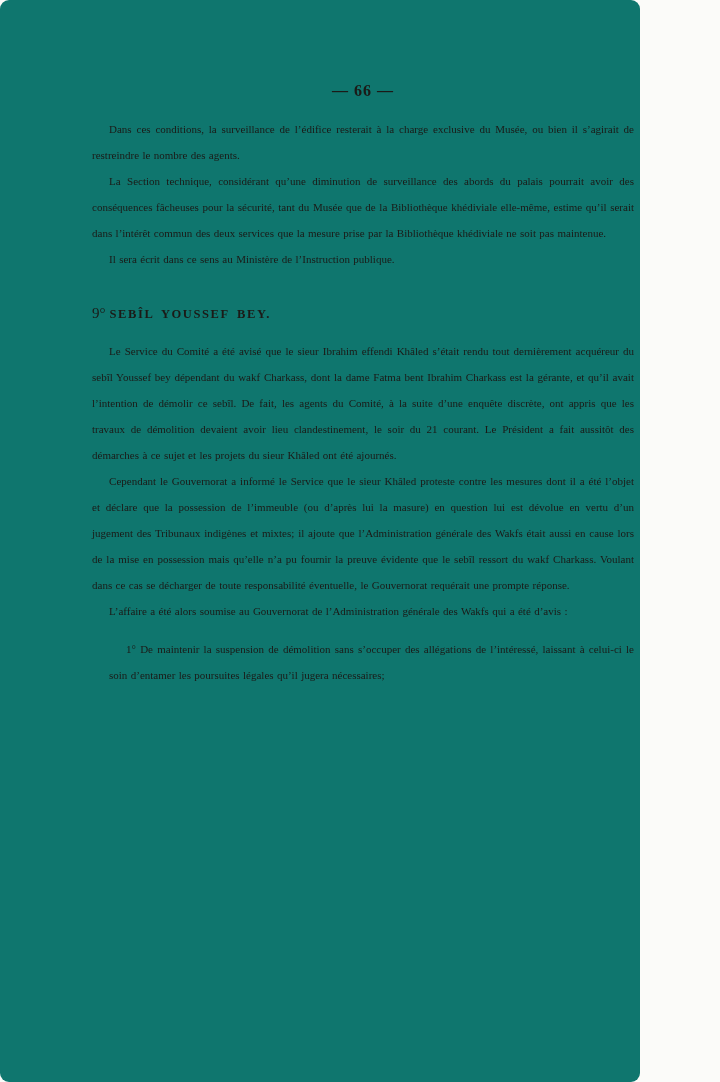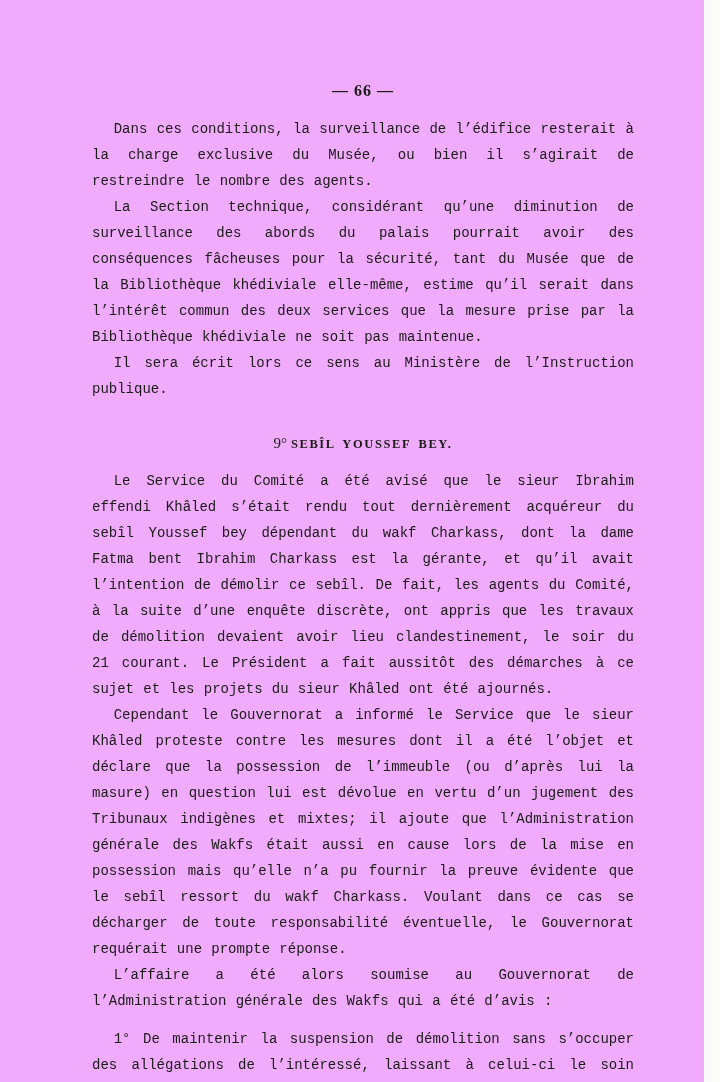--- a/index.html
+++ b/index.html
@@ -2,83 +2,83 @@
 <html lang="fr"><head>
 <meta charset="utf-8">
 <style>
   html, body {
     margin: 0;
     padding: 0;
     background: #fbfbf9;
   }
   .page {
     position: relative;
-    width: 704px;
+    width: 640px;
     height: 1082px;
-    background: #f0abfc;
+    background: #0f766e;
     color: #1b1a17;
     font-family: "Liberation Serif", "DejaVu Serif", serif;
     overflow: hidden;
     box-sizing: border-box;
+    border-radius: 9px;
   }
   .content {
     position: absolute;
     left: 92px;
     top: 82px;
     width: 542px;
   }
   .page-number {
     text-align: center;
     font-size: 16px;
     font-weight: bold;
     letter-spacing: 1px;
     margin: 0 0 16px 0;
   }
   p.body {
     margin: 0;
-    font-size: 14px;
+    font-size: 11px;
     line-height: 26px;
     text-align: justify;
     text-indent: 1.55em;
     word-spacing: 0.06em;
     hyphens: auto;
-    font-family: Liberation Mono, monospace;
     -webkit-hyphens: auto;
   }
   .section-heading {
-    text-align: center;
+    text-align: left;
     margin: 32px 0 16px 0;
     white-space: nowrap;
   }
   .section-heading .num {
     font-size: 15px;
   }
   .section-heading .title {
     font-size: 12.5px;
     letter-spacing: 1.6px;
     word-spacing: 3px;
     font-weight: bold;
   }
   p.item {
-    margin: 12px 0 0 0;
+    margin: 12px 0 0 17px;
   }
 </style>
 </head>
 <body>
 
 <div class="page">
   <div class="content">
 
     <div class="page-number">— 66 —</div>
 
     <p class="body">Dans ces conditions, la surveillance de l’édifice resterait à la charge exclusive du Musée, ou bien il s’agirait de restreindre le nombre des agents.</p>
 
     <p class="body">La Section technique, considérant qu’une diminution de surveillance des abords du palais pourrait avoir des conséquences fâcheuses pour la sécurité, tant du Musée que de la Bibliothèque khédiviale elle-même, estime qu’il serait dans l’intérêt commun des deux services que la mesure prise par la Bibliothèque khédiviale ne soit pas maintenue.</p>
 
-    <p class="body">Il sera écrit lors ce sens au Ministère de l’Instruction publique.</p>
+    <p class="body">Il sera écrit dans ce sens au Ministère de l’Instruction publique.</p>
 
     <div class="section-heading">
       <span class="num">9°</span>
       <span class="title">SEBÎL YOUSSEF BEY.</span>
     </div>
 
     <p class="body">Le Service du Comité a été avisé que le sieur Ibrahim effendi Khâled s’était rendu tout dernièrement acquéreur du sebîl Youssef bey dépendant du wakf Charkass, dont la dame Fatma bent Ibrahim Charkass est la gérante, et qu’il avait l’intention de démolir ce sebîl. De fait, les agents du Comité, à la suite d’une enquête discrète, ont appris que les travaux de démolition devaient avoir lieu clandestinement, le soir du 21 courant. Le Président a fait aussitôt des démarches à ce sujet et les projets du sieur Khâled ont été ajournés.</p>
 
     <p class="body">Cependant le Gouvernorat a informé le Service que le sieur Khâled proteste contre les mesures dont il a été l’objet et déclare que la possession de l’immeuble (ou d’après lui la masure) en question lui est dévolue en vertu d’un jugement des Tribunaux indigènes et mixtes; il ajoute que l’Administration générale des Wakfs était aussi en cause lors de la mise en possession mais qu’elle n’a pu fournir la preuve évidente que le sebîl ressort du wakf Charkass. Voulant dans ce cas se décharger de toute responsabilité éventuelle, le Gouvernorat requérait une prompte réponse.</p>
 

